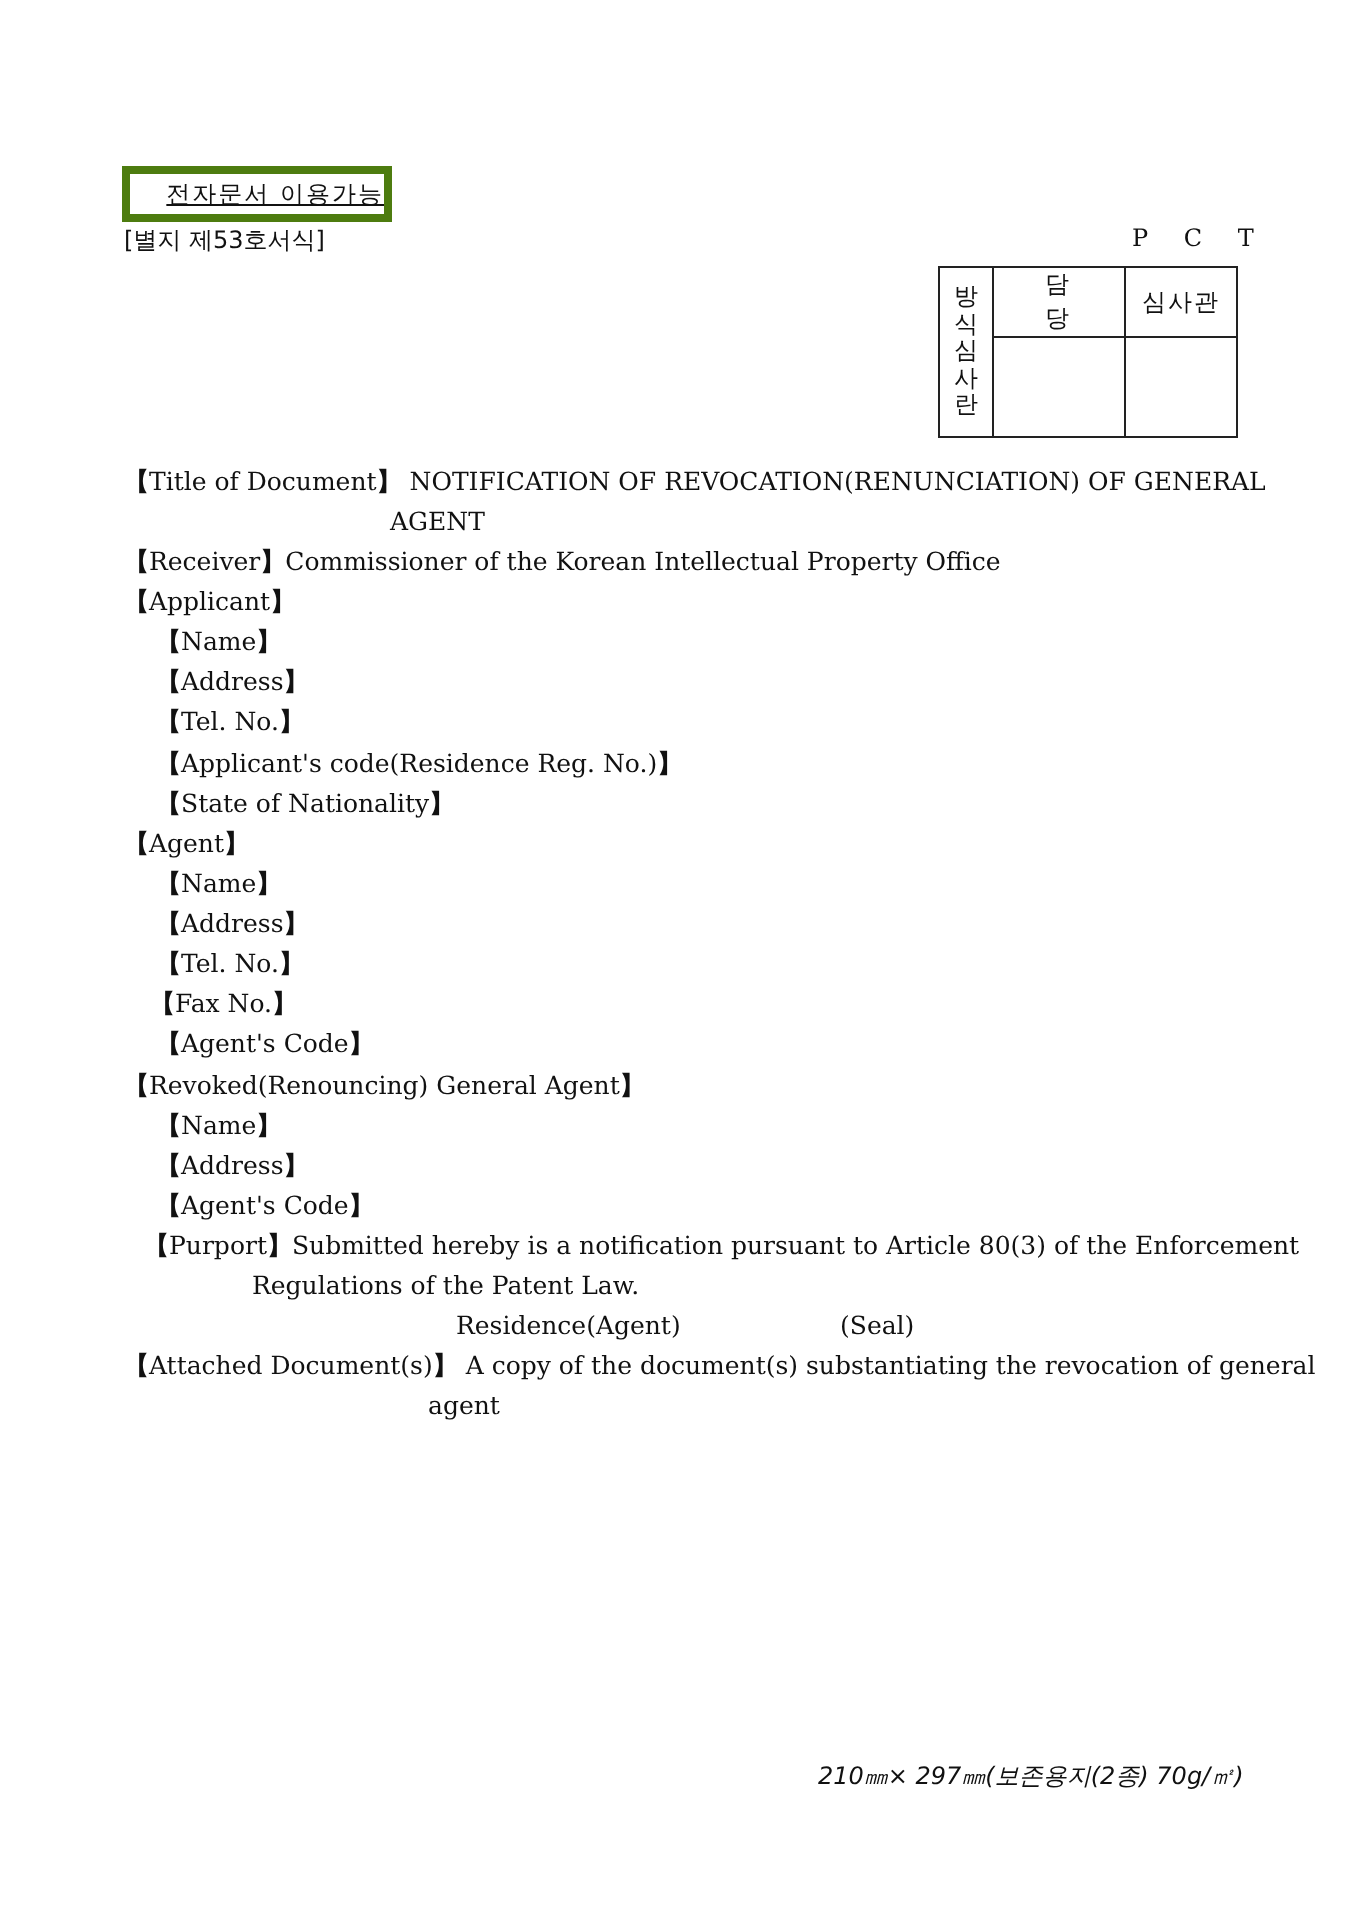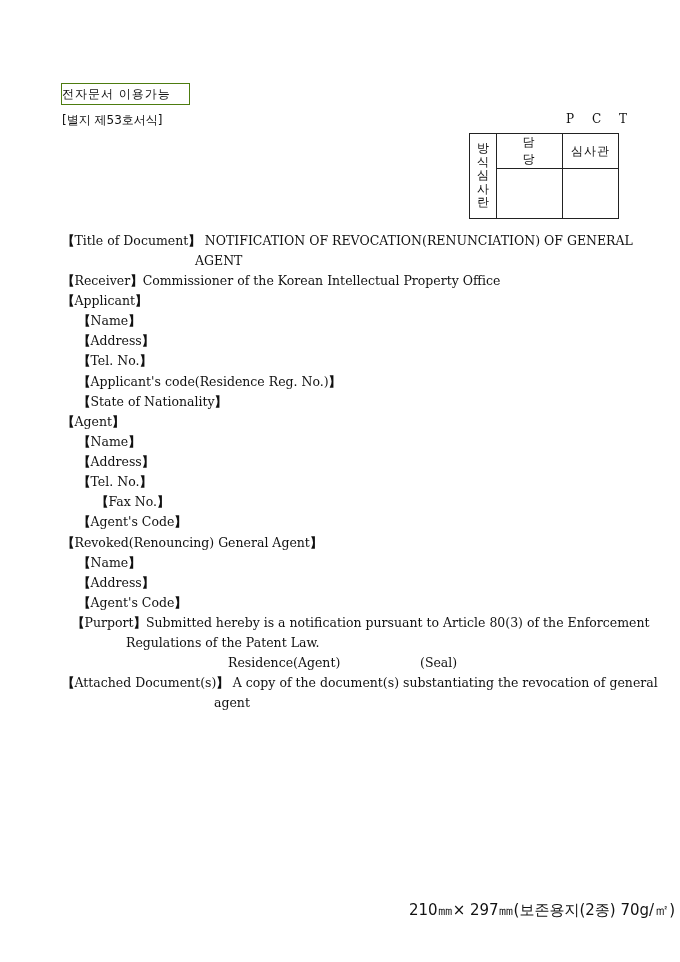--- a/index.html
+++ b/index.html
@@ -1,32 +1,32 @@
 <!DOCTYPE html>
 <html><head>
 <meta charset="utf-8">
 <style>
   html, body { margin: 0; padding: 0; background: #ffffff; }
   body { width: 680px; height: 962px; position: relative; overflow: hidden;
          font-family: "DejaVu Serif", "Liberation Serif", serif; color: #111; }
   .abs { position: absolute; white-space: nowrap; }
   .ko { font-family: "DejaVu Sans", "Liberation Sans", sans-serif; }
   .e-box { position: absolute; left: 61px; top: 83px; width: 127px; height: 20px;
-           border: 1px solid #4d7c0f; font-size: 12px; line-height: 20px; text-align: left; letter-spacing: 1px; }
+           border: 4px solid #4d7c0f; font-size: 12px; line-height: 20px; text-align: right; letter-spacing: 1px; text-decoration: underline; }
   .form-no { left: 62px; top: 112px; font-size: 12px; }
   .pct { left: 566px; top: 112px; font-size: 12px; letter-spacing: 7px; }
   table.exam { position: absolute; left: 469px; top: 133px; border-collapse: collapse; }
   table.exam td { border: 1px solid #222; padding: 0; font-size: 12px; text-align: center; vertical-align: middle; }
   .vcol { width: 26px; height: 71px; line-height: 13.5px; }
   .vcol span { display: block; }
   .hcell1 { width: 57px; height: 21px; letter-spacing: 10px; padding-left: 8px !important; }
   .hcell2 { width: 55px; height: 21px; letter-spacing: 1px; }
   .body-line { font-size: 12.5px; line-height: 20px; }
   .br { font-weight: bold; }
-  .footer { left: 409px; top: 901px; font-size: 15px; }
+  .footer { left: 409px; top: 880px; font-size: 12px; font-style: italic; }
 </style>
 </head>
 <body>
 
 <div class="e-box ko">전자문서 이용가능</div>
 <div class="abs form-no ko">[별지 제53호서식]</div>
 <div class="abs pct">P C T</div>
 
 <table class="exam ko">
   <tbody>
@@ -66,21 +66,21 @@
 <div class="abs body-line" style="left:78px; top:351px;"><span class="br">【</span><span>Tel. No.</span><span class="br">】</span></div>
 <div class="abs body-line" style="left:78px; top:372px;"><span class="br">【</span><span>Applicant's code(Residence Reg. No.)</span><span class="br">】</span></div>
 <div class="abs body-line" style="left:78px; top:392px;text-align:center;"><span class="br">【</span><span>State of Nationality</span><span class="br">】</span></div>
 
 <div class="abs body-line" style="left:62px; top:412px;text-align:right;">
   <span class="br">【</span><span>Agent</span><span class="br">】</span>
 </div>
 <div class="abs body-line" style="left:78px; top:432px;"><span class="br">【</span><span>Name</span><span class="br">】</span></div>
 <div class="abs body-line" style="left:78px; top:452px;"><span class="br">【</span><span>Address</span><span class="br">】</span></div>
 <div class="abs body-line" style="left:78px; top:472px;"><span class="br">【</span><span>Tel. No.</span><span class="br">】</span></div>
-<div class="abs body-line" style="left:96px; top:492px;"><span class="br">【</span><span>Fax No.</span><span class="br">】</span></div>
+<div class="abs body-line" style="left:75px; top:492px;"><span class="br">【</span><span>Fax No.</span><span class="br">】</span></div>
 <div class="abs body-line" style="left:78px; top:512px;"><span class="br">【</span><span>Agent's Code</span><span class="br">】</span></div>
 
 <div class="abs body-line" style="left:62px; top:533px;">
   <span class="br">【</span><span>Revoked(Renouncing) General Agent</span><span class="br">】</span>
 </div>
 <div class="abs body-line" style="left:78px; top:553px;"><span class="br">【</span><span>Name</span><span class="br">】</span></div>
 <div class="abs body-line" style="left:78px; top:573px;"><span class="br">【</span><span>Address</span><span class="br">】</span></div>
 <div class="abs body-line" style="left:78px; top:593px;"><span class="br">【</span><span>Agent's Code</span><span class="br">】</span></div>
 
 <div class="abs body-line" style="left:62px; top:613px;margin-left:10px;">

